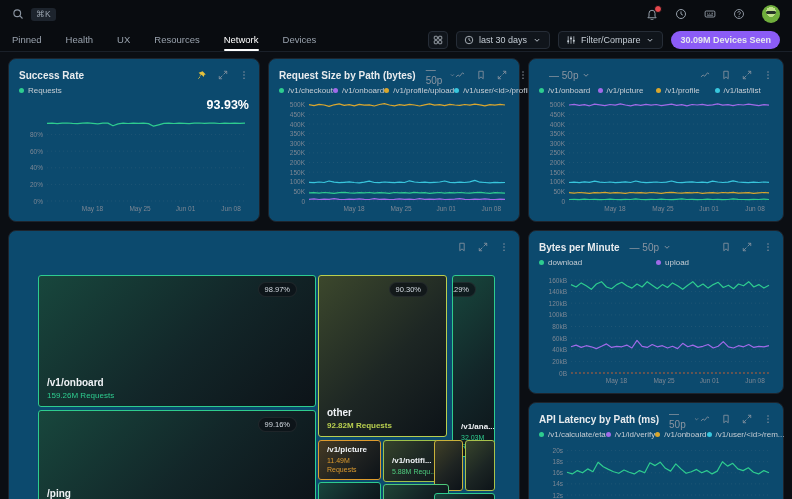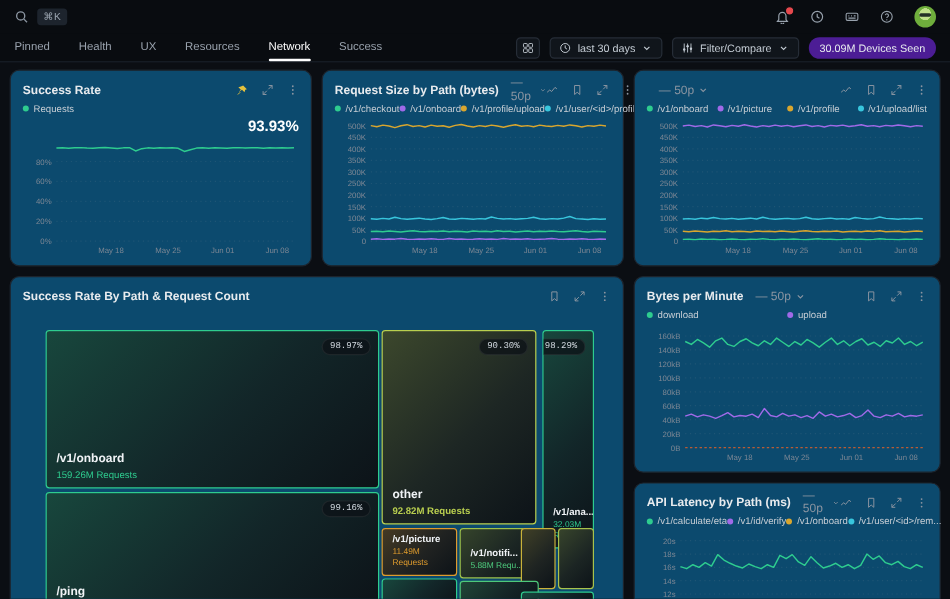--- a/index.html
+++ b/index.html
@@ -18,21 +18,21 @@
 
   
   .tabbar { height:24px; background:#090c10; display:flex; align-items:center; padding:0 12px; border-bottom:1px solid #1a2029; }
   .tabs { display:flex; gap:24px; height:100%; }
   .tab { display:flex; align-items:center; font-size:9.5px; color:#99a2ad; cursor:pointer; position:relative; }
   .tab.active { color:#ffffff; font-weight:normal; }
   .tab.active::after { content:""; position:absolute; left:0; right:0; bottom:0; height:2px; background:#ffffff; border-radius:1px; }
   .tab-controls { margin-left:auto; display:flex; align-items:center; gap:8px; }
   .ctl-btn { display:flex; align-items:center; gap:5px; border:1px solid #262d37; background:#10151b; color:#c4ccd4; font-size:9px; border-radius:4px; padding:3px 7px; cursor:pointer; }
   .ctl-square { padding:3px 4px; }
-  .pill { background:#4c1d95; border:none; color:#e6eaee; font-weight:normal; border-radius:10px; padding:4px 9px; }
+  .pill { background:#8b5cf6; border:none; color:#e6eaee; font-weight:bold; border-radius:10px; padding:4px 9px; }
 
   
   .main { padding:6px 8px; }
   .row { display:flex; gap:8px; }
   .row1 { margin-bottom:8px; }
   .card { background:#0c4a6e; border:1px solid #1d242d; border-radius:8px; padding:8px 10px; display:flex; flex-direction:column; }
   .c-small { width:252px; height:164px; }
   .c-third { width:256px; height:164px; }
   .c-tree { width:512px; height:282px; }
   .rightcol { display:flex; flex-direction:column; gap:8px; }
@@ -58,21 +58,21 @@
   
   .plot { flex:1; position:relative; margin-top:2px; min-height:0; }
 
   
   .tree-area { position:relative; margin-left:19px; margin-top:20px; width:457px; height:232px; flex:none; }
   .tile { position:absolute; border:1px solid; border-radius:3px; padding:5px 8px; display:flex; flex-direction:column; justify-content:flex-end; cursor:pointer; overflow:hidden; }
   .tile .t-name { font-size:10px; font-weight:bold; color:#f0f3f6; line-height:1.45; }
   .tile .t-val { font-size:8px; line-height:1.3; }
   .tile.small .t-name { font-size:8px; }
   .tile.small .t-val { font-size:7px; }
-  .t-badge { position:absolute; top:6px; right:6px; background:rgba(13,18,23,0.78); border:1px solid rgba(255,255,255,0.07); color:#d3dae1; font-size:7.5px; padding:2px 6px; border-radius:9px;font-family:Liberation Mono, monospace; }
+  .t-badge { position:absolute; top:6px; right:18px; background:rgba(13,18,23,0.78); border:1px solid rgba(255,255,255,0.07); color:#d3dae1; font-size:7.5px; padding:2px 6px; border-radius:9px; }
 </style>
 </head>
 <body>
 
 <svg width="0" height="0" style="position:absolute">
   <defs>
     <symbol id="i-search" viewBox="0 0 16 16">
         <circle cx="7" cy="7" r="4.5" fill="none" stroke="currentColor" stroke-width="1.5"></circle>
         <line x1="10.6" y1="10.6" x2="14" y2="14" stroke="currentColor" stroke-width="1.5"></line>
       </symbol>
@@ -156,21 +156,21 @@
   </div>
 </div>
 
 <div class="tabbar">
   <div class="tabs">
     <div class="tab">Pinned</div>
     <div class="tab">Health</div>
     <div class="tab">UX</div>
     <div class="tab">Resources</div>
     <div class="tab active">Network</div>
-    <div class="tab">Success</div>
+    <div class="tab">Devices</div>
   </div>
   <div class="tab-controls">
     <div class="ctl-btn ctl-square">
       <svg class="ic">
           <use href="#i-grid"></use>
         </svg>
     </div>
     <div class="ctl-btn">
       <svg class="ic">
           <use href="#i-clock"></use>
@@ -347,21 +347,21 @@
           <div class="li">
             <span class="dot" style="background: rgb(160, 106, 232);"></span>
             <span>/v1/picture</span>
           </div>
           <div class="li">
             <span class="dot" style="background: rgb(217, 166, 46);"></span>
             <span>/v1/profile</span>
           </div>
           <div class="li">
             <span class="dot" style="background: rgb(56, 198, 221);"></span>
-            <span>/v1/upload/list</span>
+            <span>/v1/last/list</span>
           </div>
         </div>
       <div class="plot"><svg width="234" height="116">
             <line x1="30" x2="230" y1="104.0" y2="104.0" stroke="rgba(125,140,155,0.16)" stroke-dasharray="1 3"></line>
             <text x="26" y="106.5" text-anchor="end" font-size="6.5" fill="#7d8794">0</text>
             <line x1="30" x2="230" y1="94.4" y2="94.4" stroke="rgba(125,140,155,0.16)" stroke-dasharray="1 3"></line>
             <text x="26" y="96.9" text-anchor="end" font-size="6.5" fill="#7d8794">50K</text>
             <line x1="30" x2="230" y1="84.8" y2="84.8" stroke="rgba(125,140,155,0.16)" stroke-dasharray="1 3"></line>
             <text x="26" y="87.3" text-anchor="end" font-size="6.5" fill="#7d8794">100K</text>
             <line x1="30" x2="230" y1="75.2" y2="75.2" stroke="rgba(125,140,155,0.16)" stroke-dasharray="1 3"></line>
@@ -389,21 +389,20 @@
             <polyline points="30.0,95.7 35.1,96.1 40.3,95.5 45.4,95.9 50.5,96.3 55.6,95.7 60.8,95.9 65.9,95.3 71.0,96.1 76.2,95.7 81.3,95.9 86.4,96.3 91.5,95.5 96.7,95.9 101.8,95.7 106.9,96.1 112.1,95.5 117.2,95.9 122.3,96.3 127.4,95.7 132.6,95.3 137.7,95.9 142.8,96.1 147.9,95.7 153.1,95.9 158.2,95.5 163.3,96.3 168.5,95.9 173.6,95.7 178.7,96.1 183.8,95.5 189.0,95.9 194.1,95.3 199.2,96.1 204.4,95.9 209.5,95.7 214.6,96.3 219.7,95.9 224.9,95.5 230.0,95.9" fill="none" stroke="#d9a62e" stroke-width="1.2" stroke-linejoin="round"></polyline>
             <polyline points="30.0,102.5 35.1,102.3 40.3,102.7 45.4,102.1 50.5,102.5 55.6,102.3 60.8,102.7 65.9,102.5 71.0,102.1 76.2,102.5 81.3,102.7 86.4,102.3 91.5,102.5 96.7,101.9 101.8,102.5 106.9,102.7 112.1,102.3 117.2,102.5 122.3,102.1 127.4,102.5 132.6,102.7 137.7,102.3 142.8,101.9 147.9,102.5 153.1,102.3 158.2,102.7 163.3,102.5 168.5,102.1 173.6,102.5 178.7,102.3 183.8,102.7 189.0,102.5 194.1,101.9 199.2,102.3 204.4,102.5 209.5,102.7 214.6,102.3 219.7,102.5 224.9,102.1 230.0,102.5" fill="none" stroke="#2ecc8f" stroke-width="1.2" stroke-linejoin="round"></polyline>
           </svg></div>
     </div>
   </div>
 
   <div class="row">
 
     <div class="card c-tree">
       <div class="card-head">
-        <span class="card-title">Success Rate By Path &amp; Request Count</span>
         <div class="head-icons">
           <svg class="ic">
               <use href="#i-bookmark"></use>
             </svg>
           <svg class="ic">
               <use href="#i-expand"></use>
             </svg>
           <svg class="ic">
               <use href="#i-kebab"></use>
             </svg>

